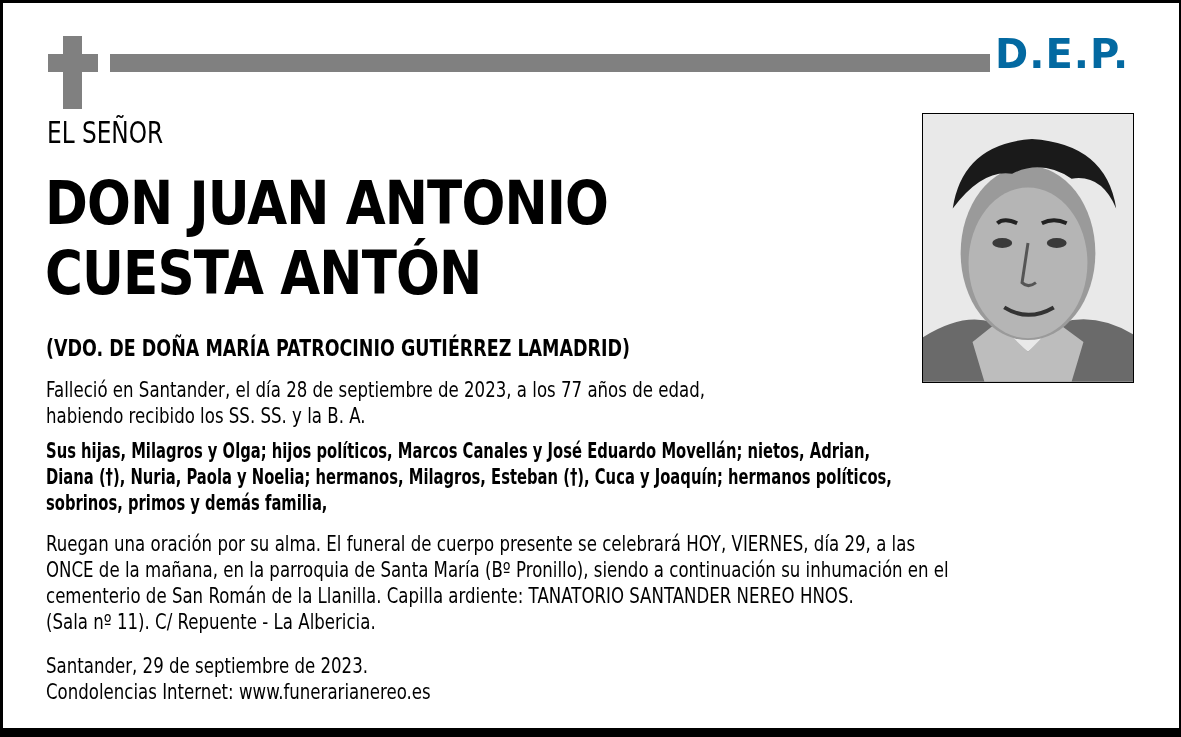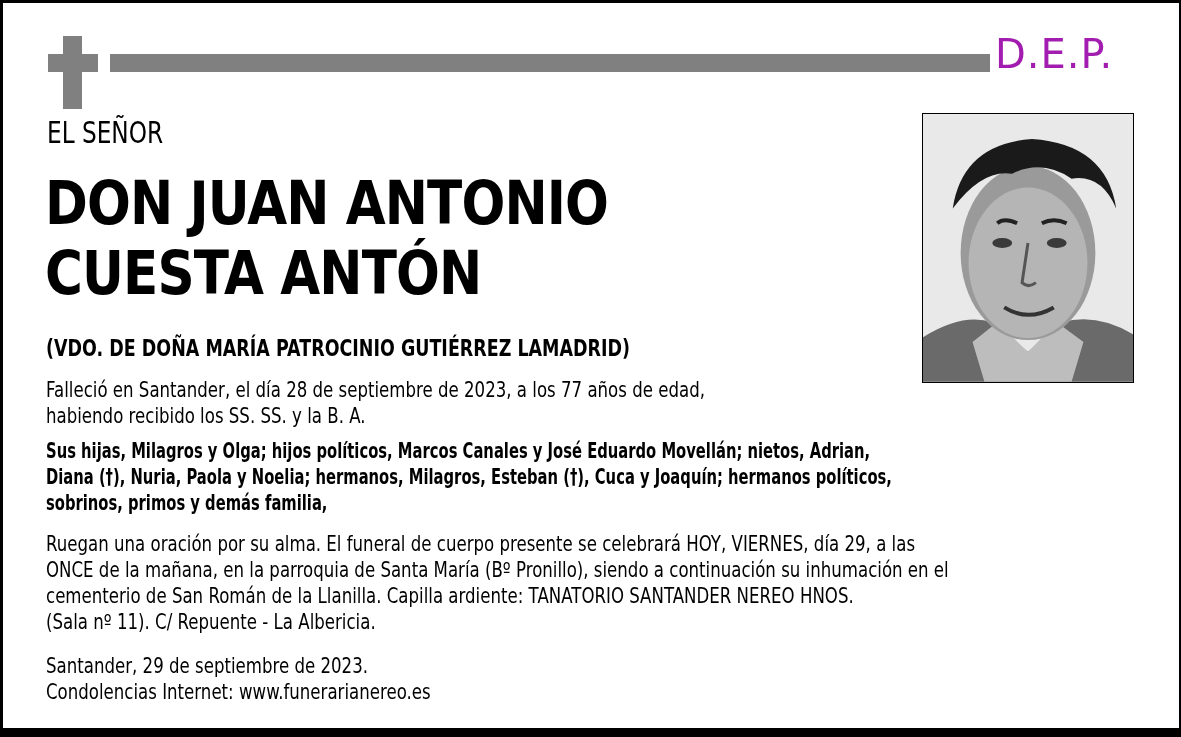--- a/index.html
+++ b/index.html
@@ -3,21 +3,21 @@
   <meta charset="utf-8">
   <style>
     html, body { margin: 0; padding: 0; background: #ffffff; }
     body { width: 1181px; height: 737px; overflow: hidden; position: relative; font-family: "DejaVu Sans", sans-serif; color: #000; }
     .frame { position: absolute; left: 0; top: 0; width: 1181px; height: 737px; box-sizing: border-box; border-left: 3px solid #000; border-top: 3px solid #000; border-right: 2px solid #000; }
     .bottom-bar { position: absolute; left: 0; bottom: 0; width: 1181px; height: 9px; background: #000; }
 
     .cross-v { position: absolute; left: 63px; top: 36px; width: 19px; height: 73px; background: #808080; }
     .cross-h { position: absolute; left: 48px; top: 54px; width: 50px; height: 18px; background: #808080; }
     .rule { position: absolute; left: 110px; top: 54px; width: 880px; height: 18px; background: #808080; }
-    .dep { position: absolute; left: 995px; top: 34px; font-family: "DejaVu Sans", sans-serif; font-weight: normal; font-size: 40px; color: #a21caf; letter-spacing: 1px; line-height: 1; }
+    .dep { position: absolute; left: 995px; top: 34px; font-family: "DejaVu Sans", sans-serif; font-weight: bold; font-size: 40px; color: #0369a1; letter-spacing: 1px; line-height: 1; }
 
     .photo { position: absolute; left: 922px; top: 113px; width: 212px; height: 270px; box-sizing: border-box; border: 1px solid #000; background: linear-gradient(180deg, #f2f2f2 0%, #d8d8d8 100%); overflow: hidden; }
     .photo svg { width: 100%; height: 100%; display: block; }
 
     .senor { position: absolute; left: 47px; top: 118px; font-family: "DejaVu Sans Condensed", "DejaVu Sans", sans-serif; font-size: 30px; line-height: 1; transform: scaleX(0.86); transform-origin: left; }
     .name { position: absolute; left: 45px; top: 168px; font-family: "DejaVu Sans", sans-serif; font-weight: bold; font-size: 60px; line-height: 70px; letter-spacing: -1px; transform: scaleX(0.86); transform-origin: left; white-space: nowrap; }
     .widow { position: absolute; left: 46px; top: 337px; font-family: "DejaVu Sans", sans-serif; font-weight: bold; font-size: 23px; line-height: 1; transform: scaleX(0.76); transform-origin: left; white-space: nowrap; }
 
     .para { position: absolute; left: 46px; font-family: "DejaVu Sans", sans-serif; font-size: 20.5px; line-height: 26px; transform: scaleX(0.81); transform-origin: left; white-space: nowrap; }
     .para.bold { font-weight: bold; transform: scaleX(0.72); }

